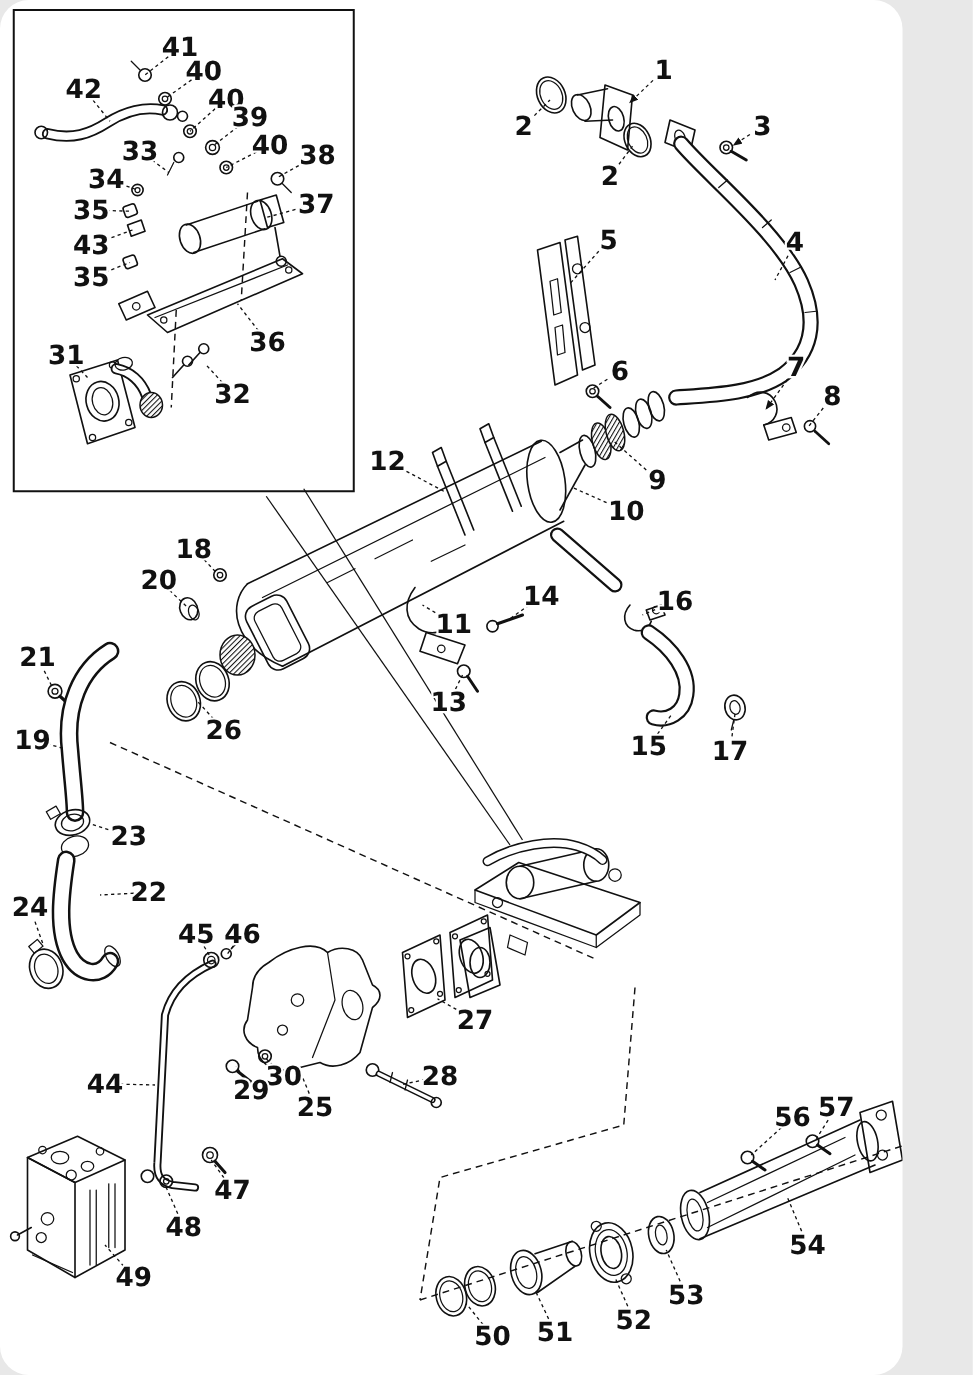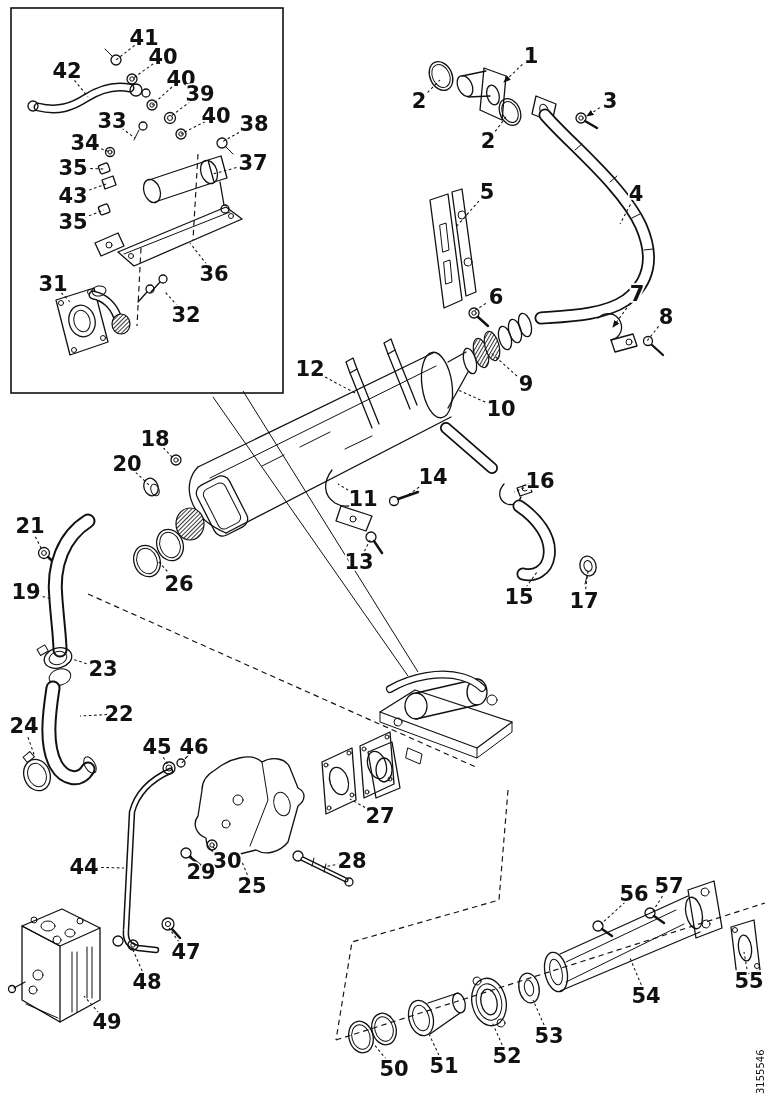--- a/index.html
+++ b/index.html
@@ -1,17 +1,17 @@
 <!DOCTYPE html>
 <html><head>
 <meta charset="utf-8">
 <style>
   html,body{margin:0;padding:0;background:#e8e8e8;}
-  .page{width:778px;height:1100px;background:#ffffff;position:relative;overflow:hidden;
-        font-family:"DejaVu Sans", sans-serif;}
+  .page{width:722px;height:1100px;background:#ffffff;position:relative;overflow:hidden;
+        font-family:"DejaVu Sans", sans-serif;border-radius:23px;}
   svg{display:block;}
   .ln{fill:none;stroke:#111;stroke-width:1.3;stroke-linecap:round;stroke-linejoin:round;}
   .ln2{fill:none;stroke:#111;stroke-width:1;stroke-linecap:round;stroke-linejoin:round;}
   .tubeO{fill:none;stroke:#111;stroke-linecap:round;stroke-linejoin:round;}
   .tubeI{fill:none;stroke:#fff;stroke-linecap:round;stroke-linejoin:round;}
   .hatch{fill:url(#hatchP);stroke:#111;stroke-width:1.2;}
   .leader{stroke:#111;stroke-width:1.05;stroke-dasharray:2.6 2.6;fill:none;}
   .dash{stroke:#111;stroke-width:1.15;stroke-dasharray:5.5 4;fill:none;}
   .thin{stroke:#111;stroke-width:1;fill:none;}
   .co{font:700 21px "DejaVu Sans", sans-serif;fill:#111;stroke:#fff;stroke-width:3.5px;

